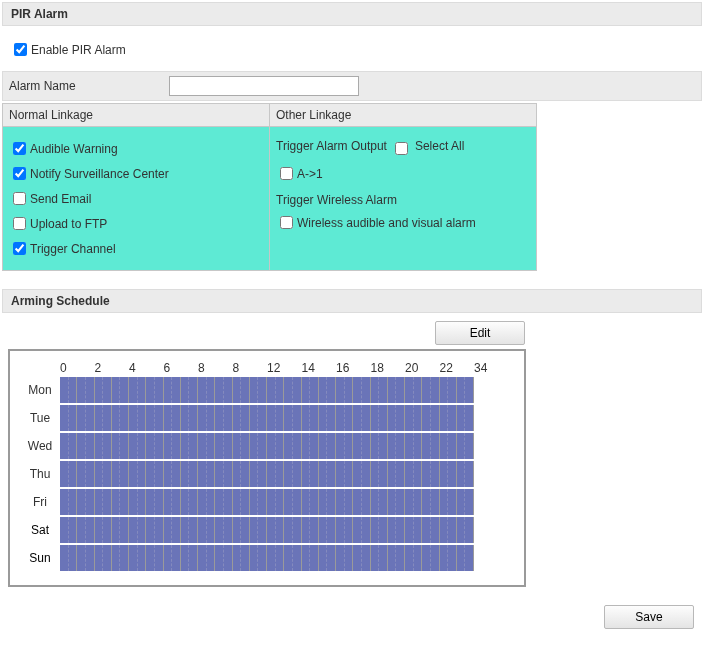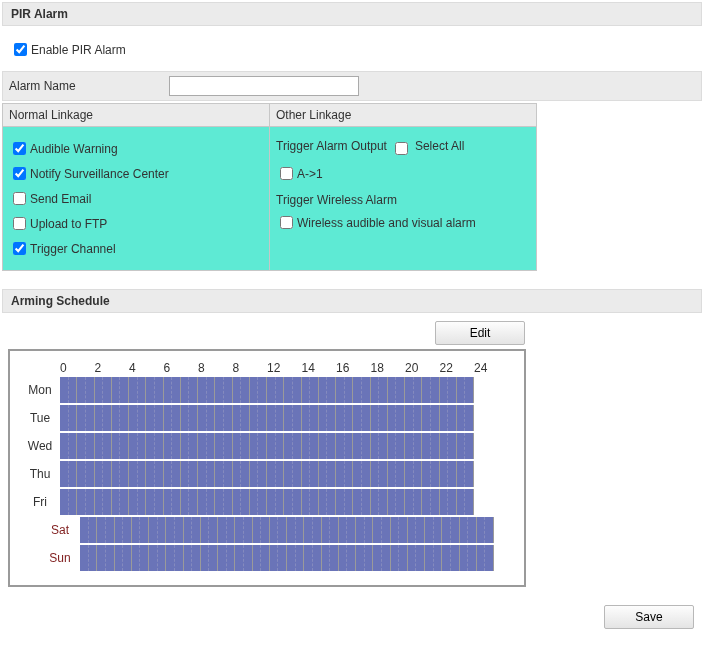--- a/index.html
+++ b/index.html
@@ -117,21 +117,21 @@
     display: flex;
     align-items: center;
     margin-top: 2px;
     text-align: center;
   }
   .day-label {
     width: 40px;
     font-size: 12px;
     padding: 4px 0;
   }
-  .day-label.weekend { color: #7f1d1d; margin-left: 20px; }
+  .day-label.weekend { color: #000000; }
   .day-bar {
     display: flex;
     height: 26px;
   }
   .half-cell {
     width: 8.625px;
     height: 26px;
     background: #6a74b8;
     border-right: 1px dashed rgba(180,180,200,0.35);
   }
@@ -227,21 +227,21 @@
       <div class="hour-tick">4</div>
       <div class="hour-tick">6</div>
       <div class="hour-tick">8</div>
       <div class="hour-tick">8</div>
       <div class="hour-tick">12</div>
       <div class="hour-tick">14</div>
       <div class="hour-tick">16</div>
       <div class="hour-tick">18</div>
       <div class="hour-tick">20</div>
       <div class="hour-tick">22</div>
-      <div class="hour-tick">24</div>
+      <div class="hour-tick">34</div>
     </div>
   <div id="daysContainer">
       <div class="day-row">
         <div class="day-label">Mon</div>
         <div class="day-bar">
           <div class="half-cell"></div>
           <div class="half-cell hour-end"></div>
           <div class="half-cell"></div>
           <div class="half-cell hour-end"></div>
           <div class="half-cell"></div>

